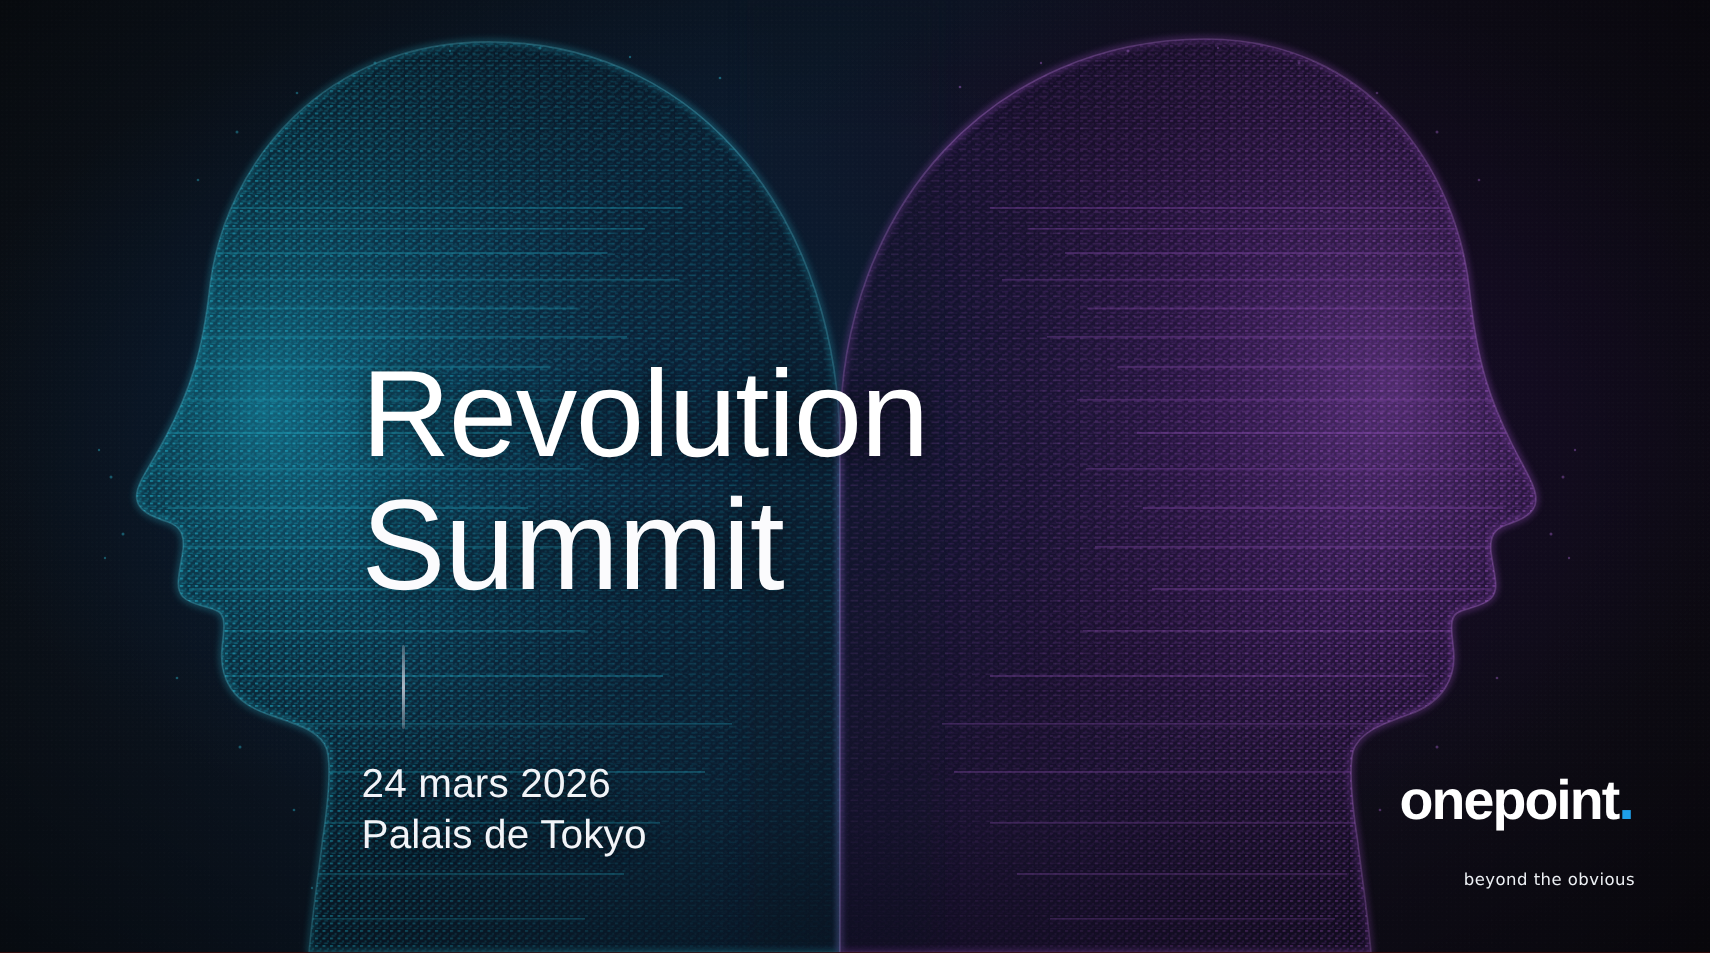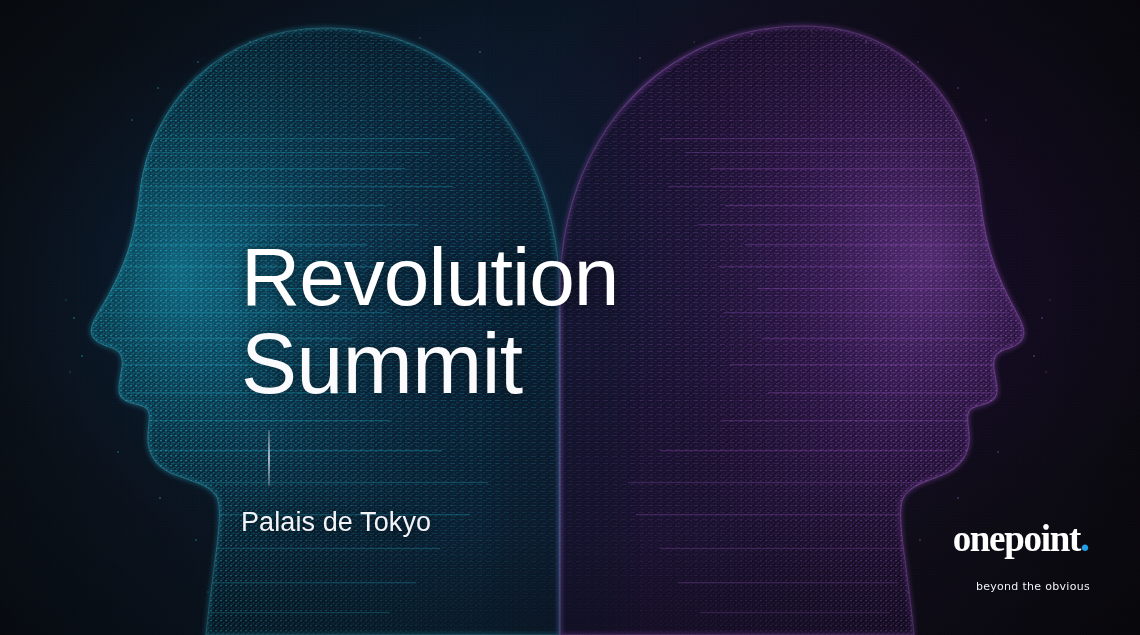--- a/index.html
+++ b/index.html
@@ -116,26 +116,26 @@
 
   
   .logo-block {
     position: absolute;
     right: 50px;
     bottom: 38px;
     text-align: right;
     z-index: 7;
   }
   .logo-word {
-    font-family: Liberation Serif, serif;
+    font-family: Liberation Sans, sans-serif;
     font-size: 37px;
     font-weight: 700;
     letter-spacing: -1.3px;
     color: #ffffff;
-    line-height: 43px;
+    line-height: 53px;
     white-space: nowrap;
   }
   .logo-dot {
     color: #1e9fe8;
     font-size: 40px;
     letter-spacing: 0;
   }
   .logo-tagline {
     font-family: "DejaVu Sans", sans-serif;
     font-size: 11px;
@@ -399,20 +399,21 @@
 
   <div class="bg-noise"></div>
   <div class="bg-vignette"></div>
 
   <div class="title-block">
     <div class="t-revolution">Revolution</div>
     <div class="summit-row">
       <div class="t-summit">Summit</div>
       <div class="divider"></div>
       <div class="venue">
+        <div class="v-line">24 mars 2026</div>
         <div class="v-line">Palais de Tokyo</div>
       </div>
     </div>
   </div>
 
   <div class="logo-block">
     <div class="logo-word"><span>onepoint</span><span class="logo-dot">.</span></div>
     <div class="logo-tagline">beyond the obvious</div>
   </div>
 

